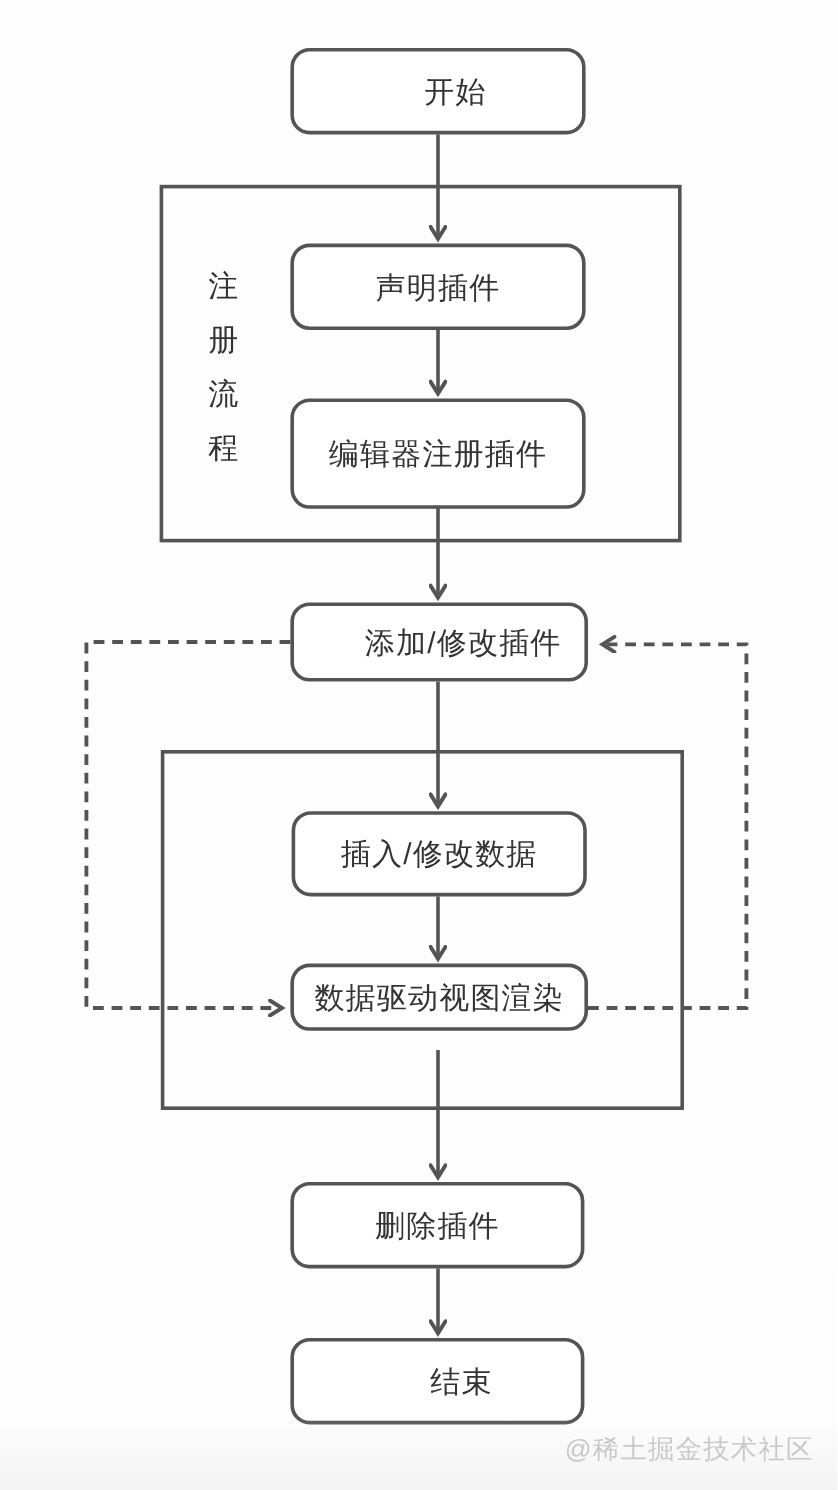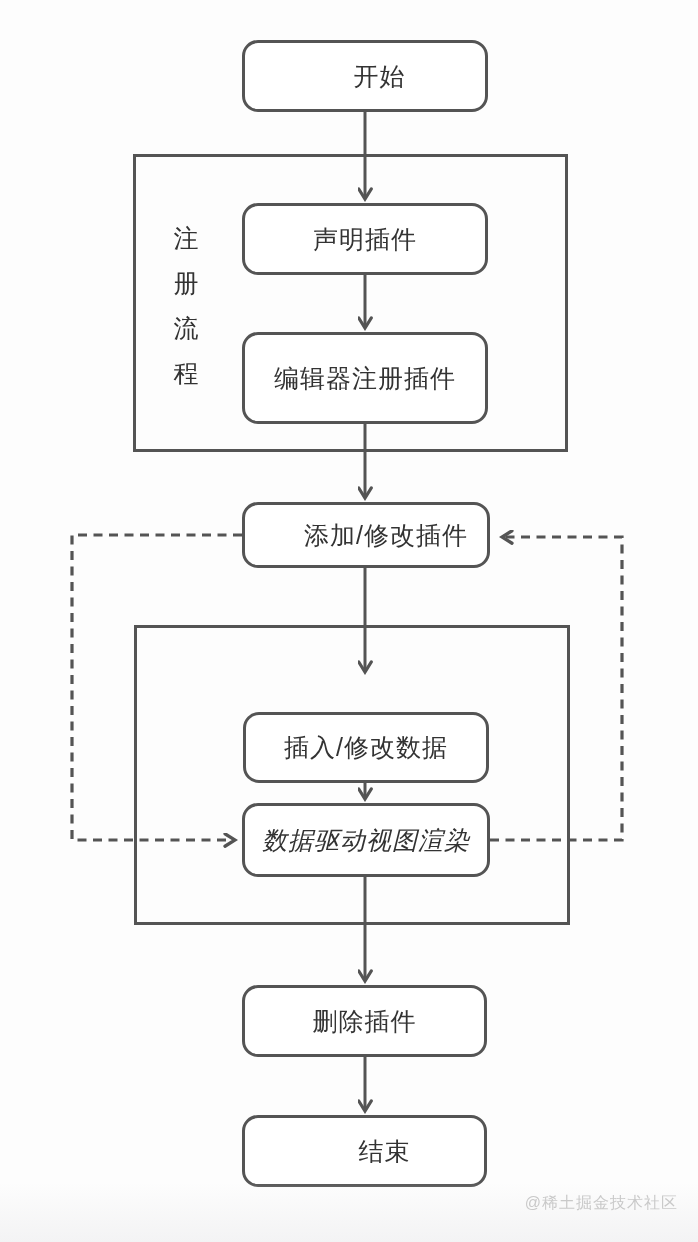--- a/index.html
+++ b/index.html
@@ -57,33 +57,33 @@
     line-height: 45px;
     color: #333333;
     text-align: center;
     word-break: break-all;
     font-family: Liberation Mono, monospace;
   }
   .node-start        { left: 242px; top: 40px;   width: 246px; height: 72px; padding-left: 29px; }
   .node-declare      { left: 242px; top: 203px;  width: 246px; height: 72px; }
   .node-register     { left: 242px; top: 332px;  width: 246px; height: 92px; }
   .node-add-modify   { left: 242px; top: 502px;  width: 248px; height: 66px; padding-left: 40px; }
-  .node-insert-data  { left: 243px; top: 676px;  width: 246px; height: 71px; margin-top: 36px; }
-  .node-data-render  { left: 242px; top: 803px;  width: 248px; height: 74px; font-style: italic; }
+  .node-insert-data  { left: 243px; top: 676px;  width: 246px; height: 71px; }
+  .node-data-render  { left: 242px; top: 803px;  width: 248px; height: 56px; }
   .node-delete       { left: 242px; top: 985px;  width: 245px; height: 72px; }
   .node-end          { left: 242px; top: 1115px; width: 245px; height: 72px; padding-left: 40px; }
   .group-registration { left: 133px; top: 154px; width: 435px; height: 298px; }
   .group-view-render  { left: 134px; top: 625px; width: 436px; height: 300px; }
   .vlabel-registration { left: 171px; top: 218px; }
   .vlabel-view-render  { left: 171px; top: 688px; }
   .watermark {
     position: absolute;
     right: 20px;
     top: 1193px;
-    font-size: 16px;
+    font-size: 22px;
     color: #c9c9c9;
     letter-spacing: 1px;
   }
 </style>
 </head>
 <body>
 
 <div class="canvas">
 
   <svg class="connector-layer" viewBox="0 0 698 1242" xmlns="http://www.w3.org/2000/svg">

